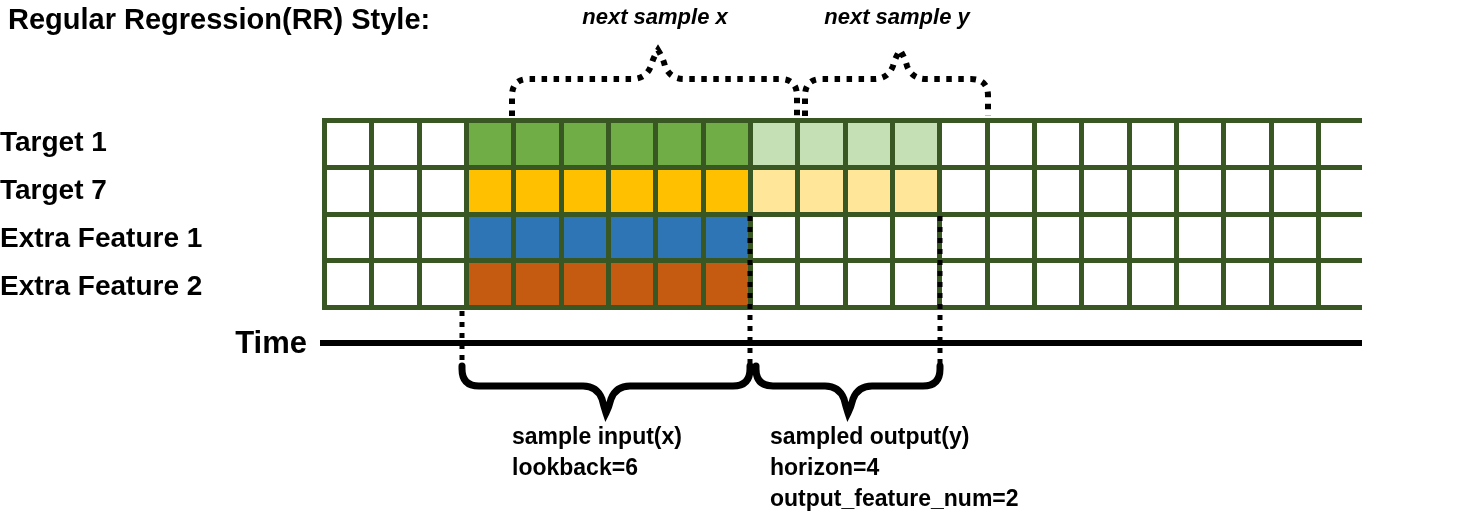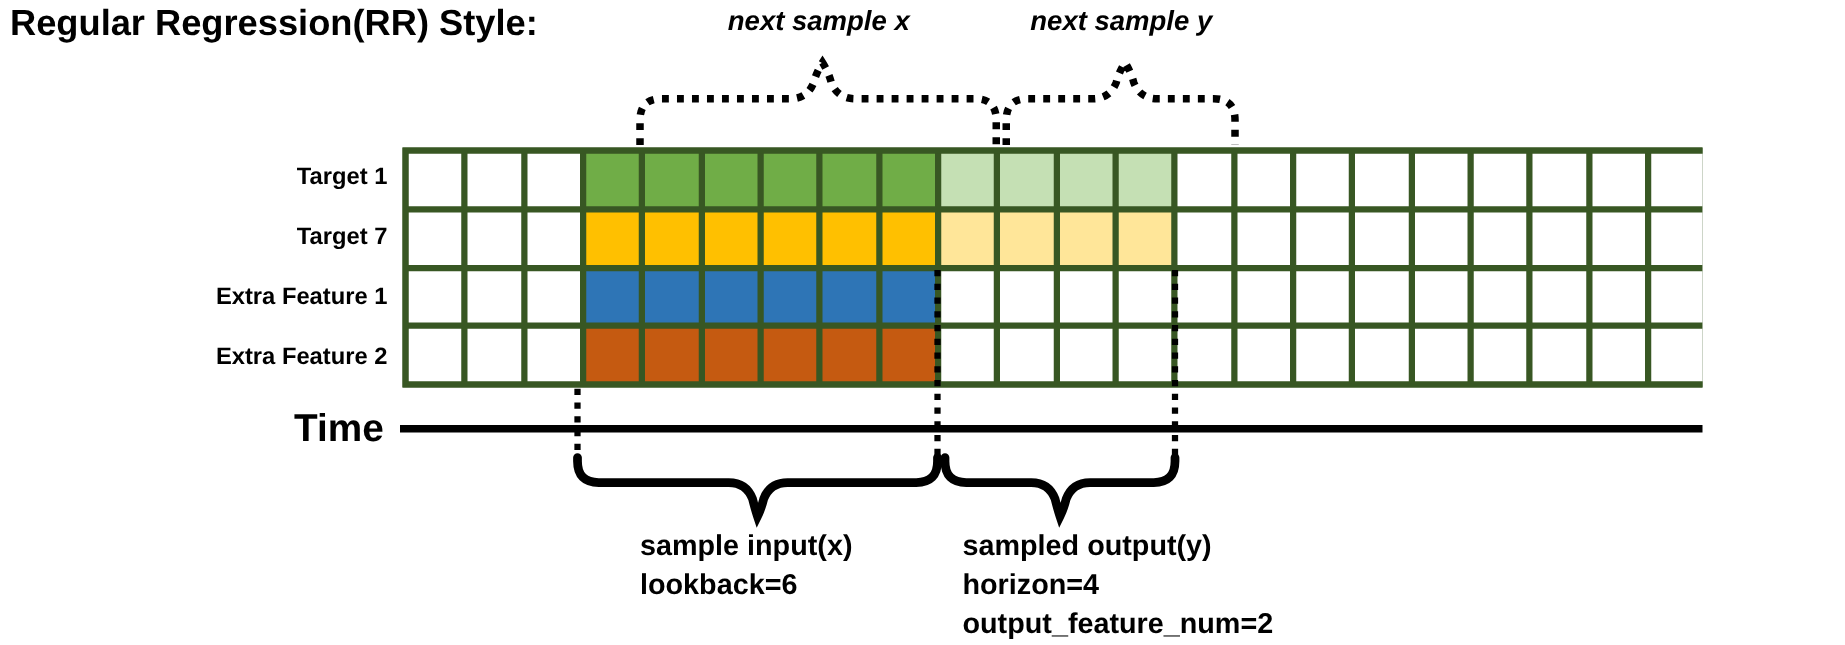--- a/index.html
+++ b/index.html
@@ -7,21 +7,21 @@
     position:relative;width:1362px;height:516px;background:#ffffff;overflow:hidden;
     font-family:"Liberation Sans", sans-serif;color:#000;
   }
   .title{
     position:absolute;left:8px;top:3px;font-size:29px;font-weight:700;letter-spacing:0px;
   }
   .row-labels{
     position:absolute;left:0;top:118px;width:312px;
   }
   .row-label{
-    height:48px;line-height:48px;text-align:right;font-size:19px;font-weight:700;padding-right:2px;
+    height:48px;line-height:48px;text-align:left;font-size:28px;font-weight:700;padding-right:2px;
   }
   .grid{
     position:absolute;left:322px;top:118px;width:1141px;height:192px;
     box-sizing:border-box;border:5px solid var(--grid-border,#385723);
     background:var(--grid-border,#385723);
     display:grid;grid-template-columns:repeat(24,1fr);grid-template-rows:repeat(4,1fr);gap:5px;
   }
   .cell{background:#fff;}
   .svg-overlay{
     position:absolute;left:0;top:0;width:1476px;height:516px;pointer-events:none;

